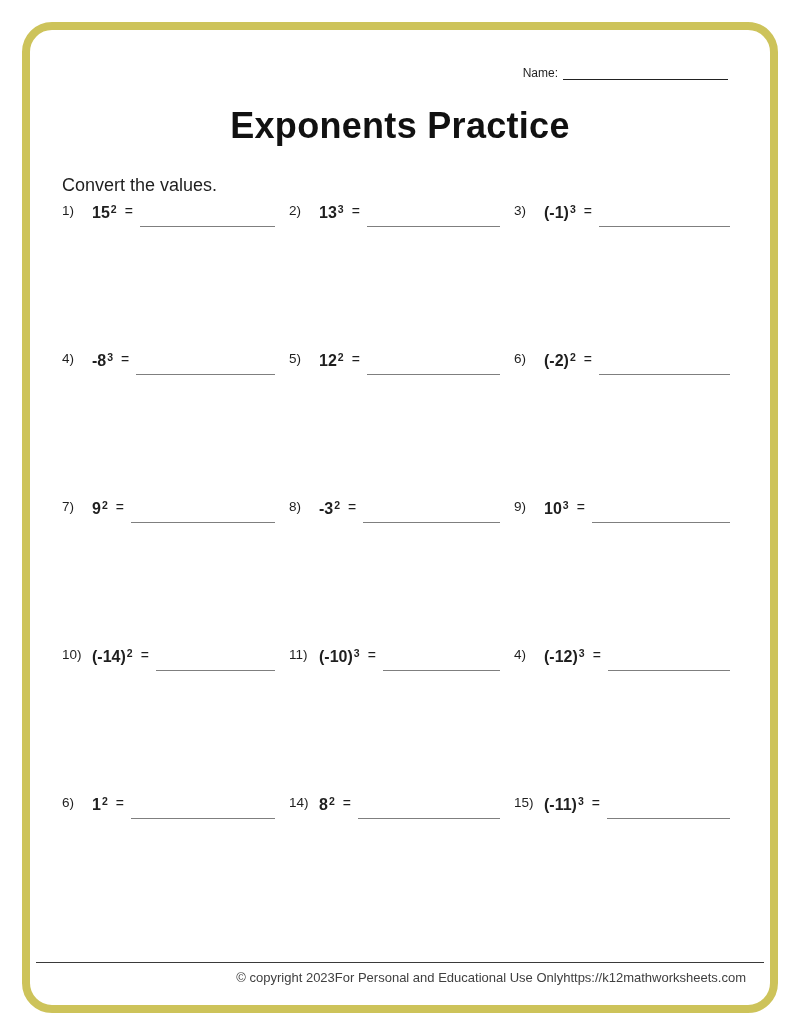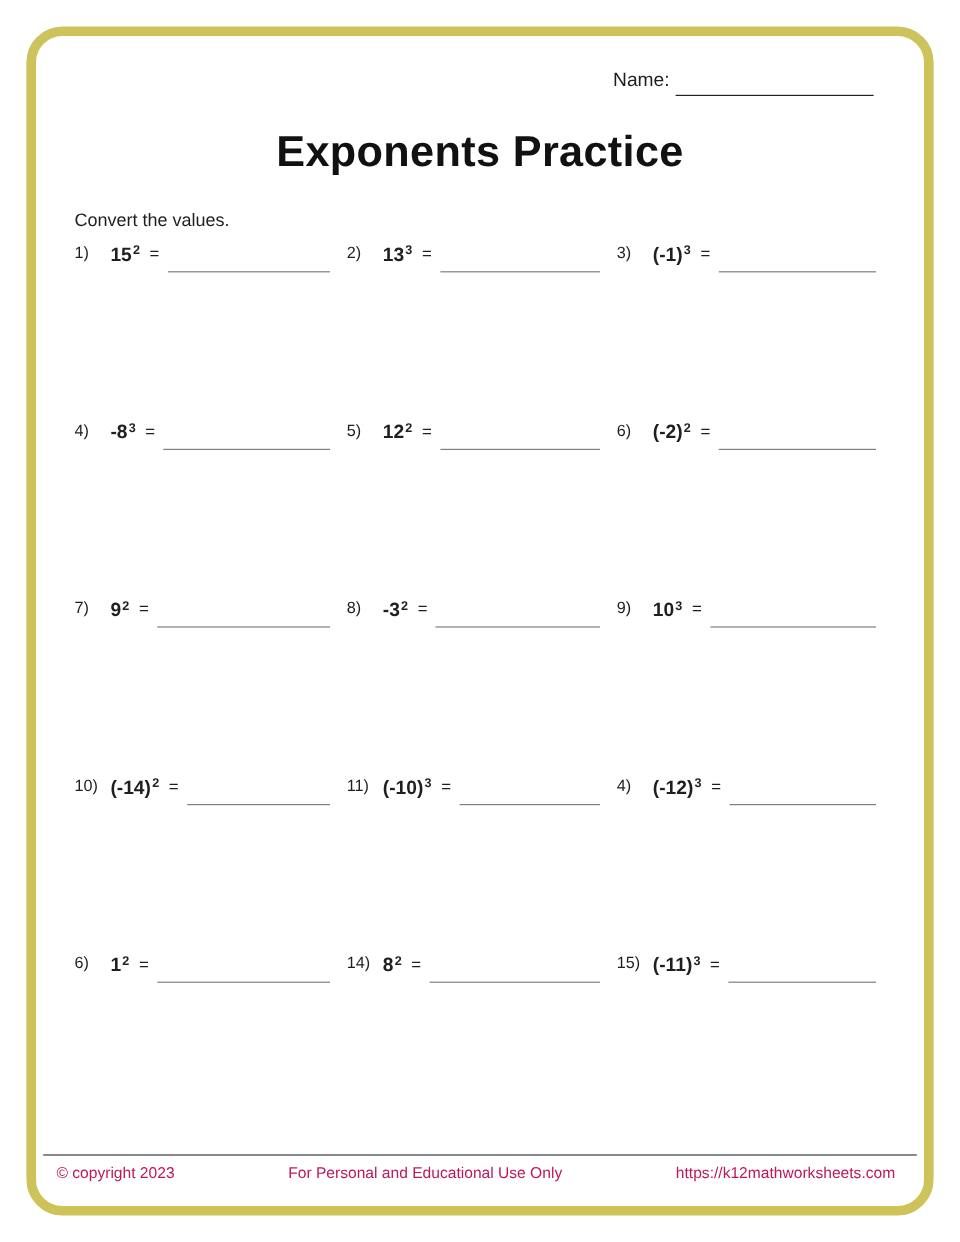--- a/index.html
+++ b/index.html
@@ -17,22 +17,22 @@
     inset: 22px;
     border: 8px solid #cdc35a;
     border-radius: 30px;
     pointer-events: none;
   }
   .name-row {
     position: absolute;
     top: 59px;
     right: 72px;
     display: flex;
-    align-items: flex-start;
-    font-size: 16px;
+    align-items: flex-end;
+    font-size: 12px;
     margin-left: 24px;
   }
   .name-line {
     display: inline-block;
     width: 165px;
     height: 20px;
     margin-left: 5px;
     border-bottom: 1.4px solid #222222;
   }
   .title {
@@ -43,21 +43,21 @@
     text-align: center;
     font-size: 36px;
     font-weight: bold;
     letter-spacing: 0.3px;
     color: #111111;
   }
   .instruction {
     position: absolute;
     top: 175px;
     left: 62px;
-    font-size: 15px;
+    font-size: 18px;
   }
   .problems {
     position: absolute;
     top: 201px;
     left: 62px;
     display: grid;
     grid-template-columns: 227px 225px 216px;
     grid-auto-rows: 148px;
   }
   .problem {
@@ -91,24 +91,24 @@
     right: 36px;
     top: 962px;
     border-top: 1.4px solid #3a3a3a;
   }
   .footer {
     position: absolute;
     left: 47px;
     right: 54px;
     top: 970px;
     display: flex;
-    justify-content: space-between;
+    justify-content: flex-end;
     align-items: baseline;
     font-size: 13px;
-    color: #be185d;
+    color: #404040;
   }
 </style>
 </head>
 <body>
 
 <div class="page">
 
   <div class="frame"></div>
 
   <div class="name-row">

